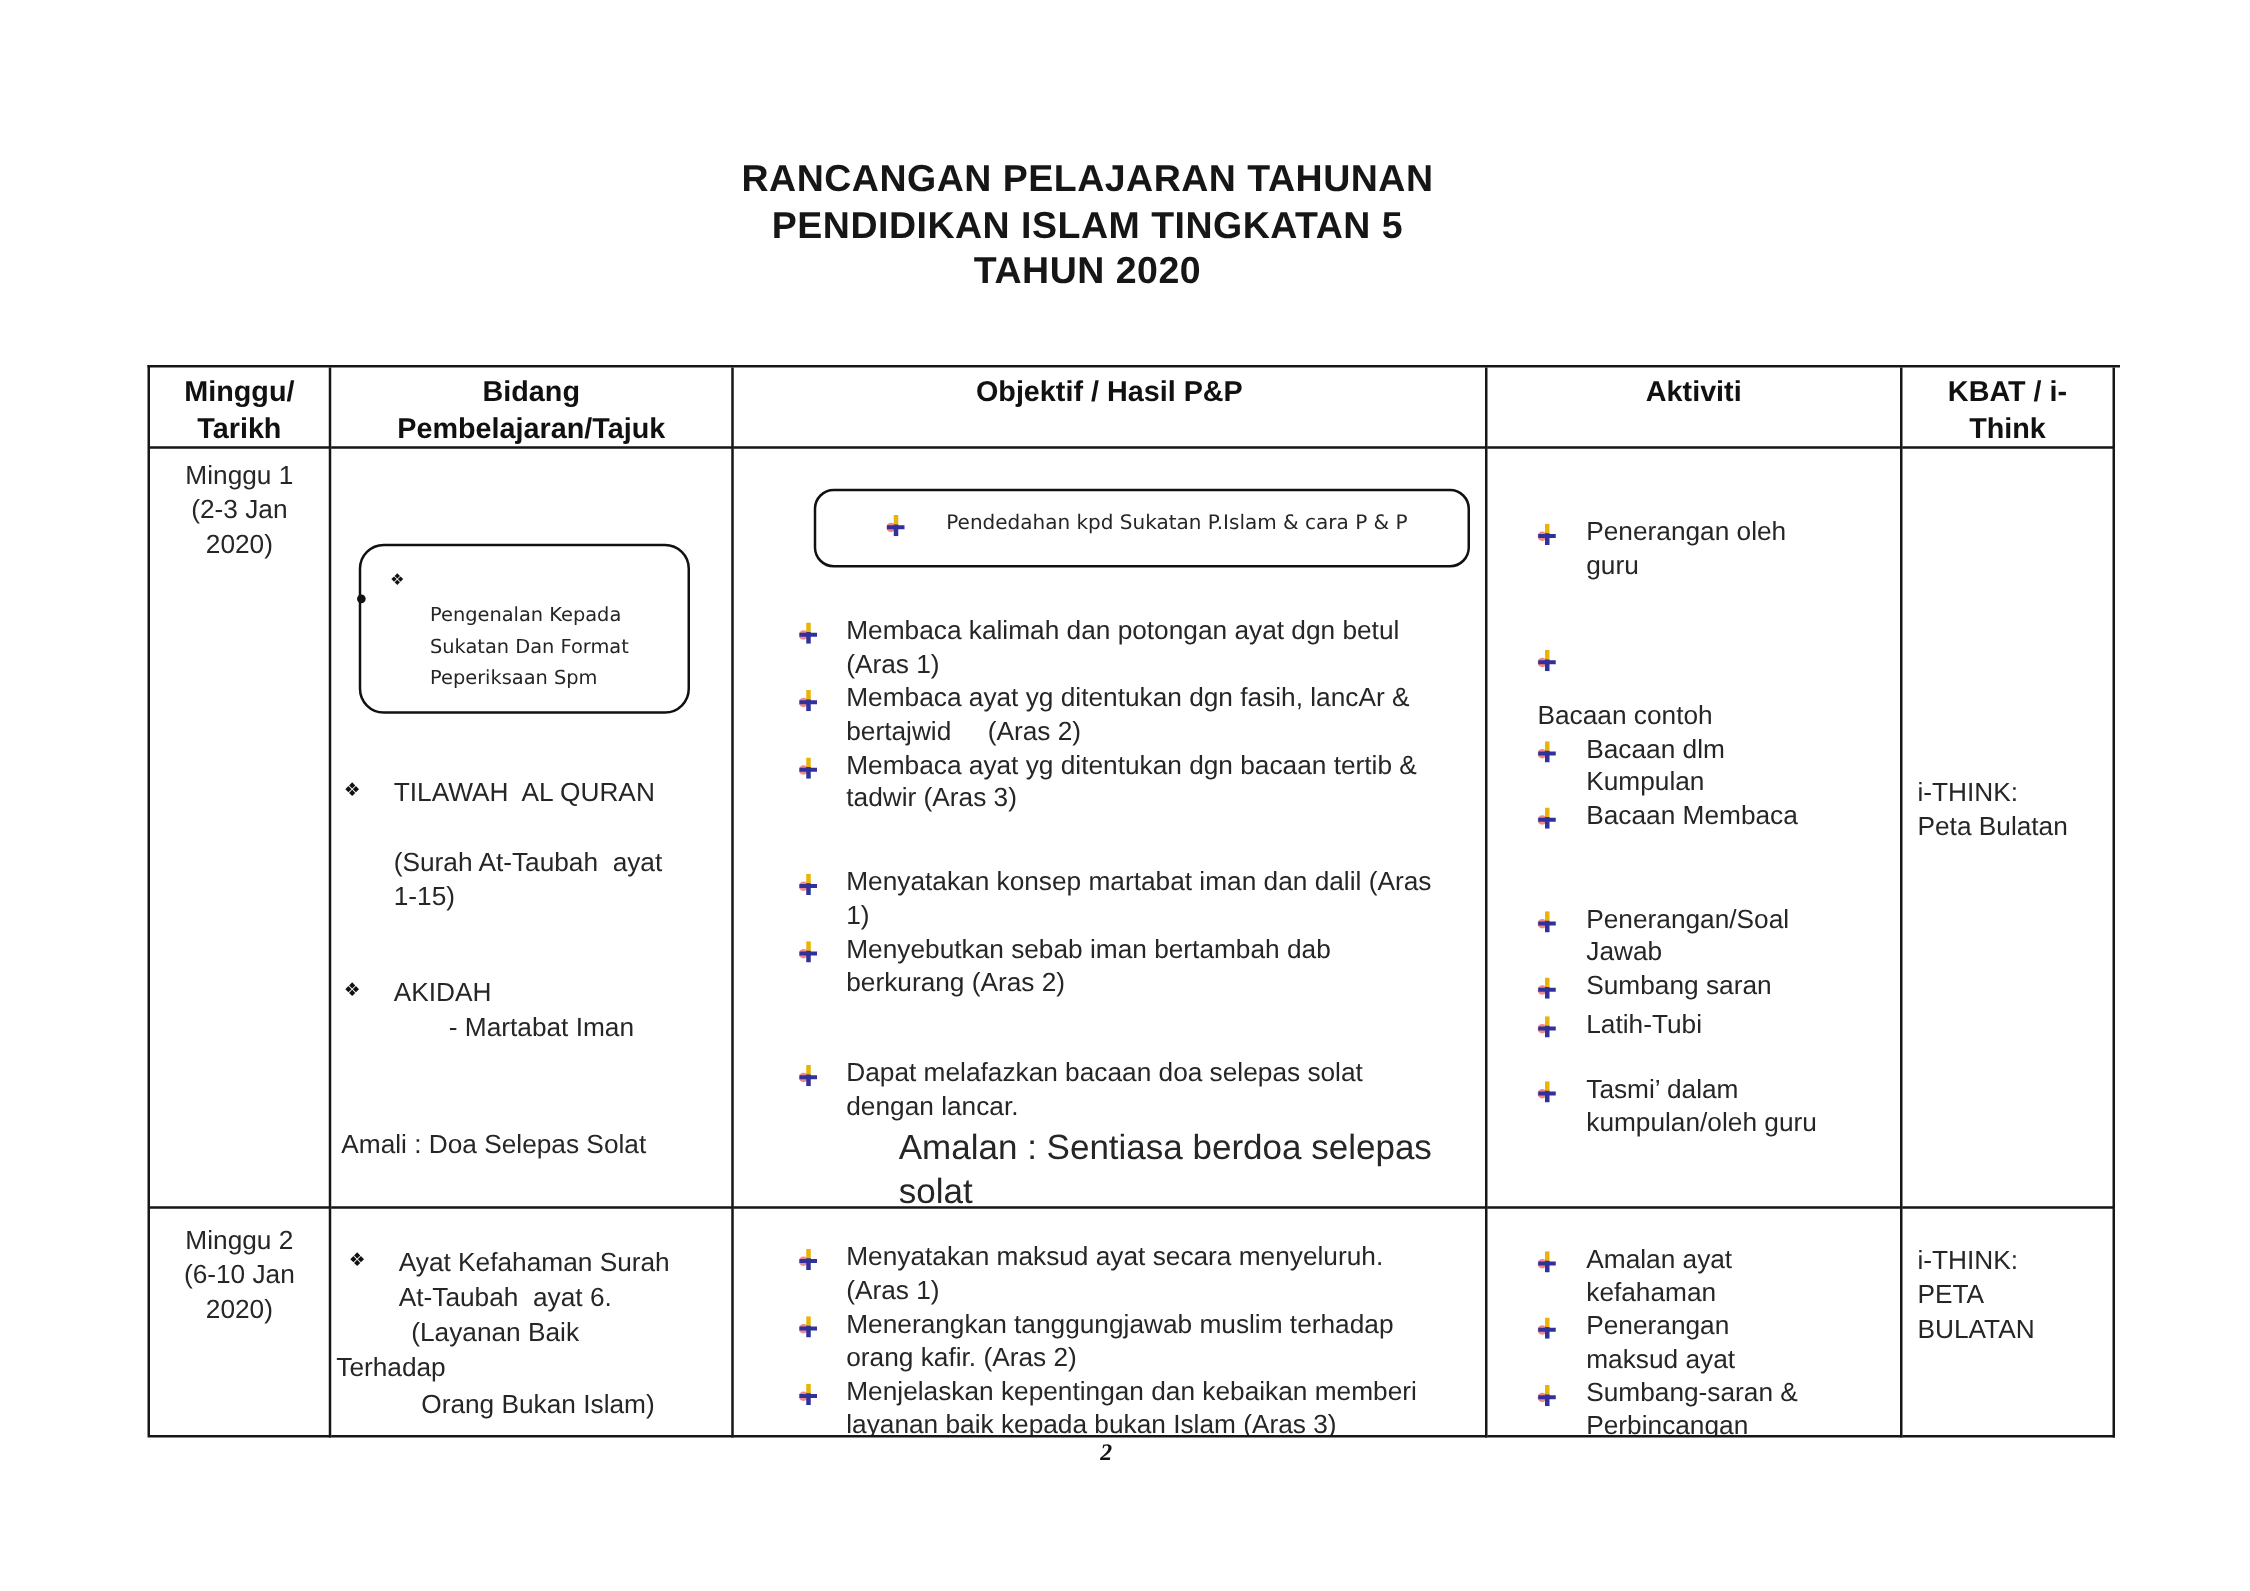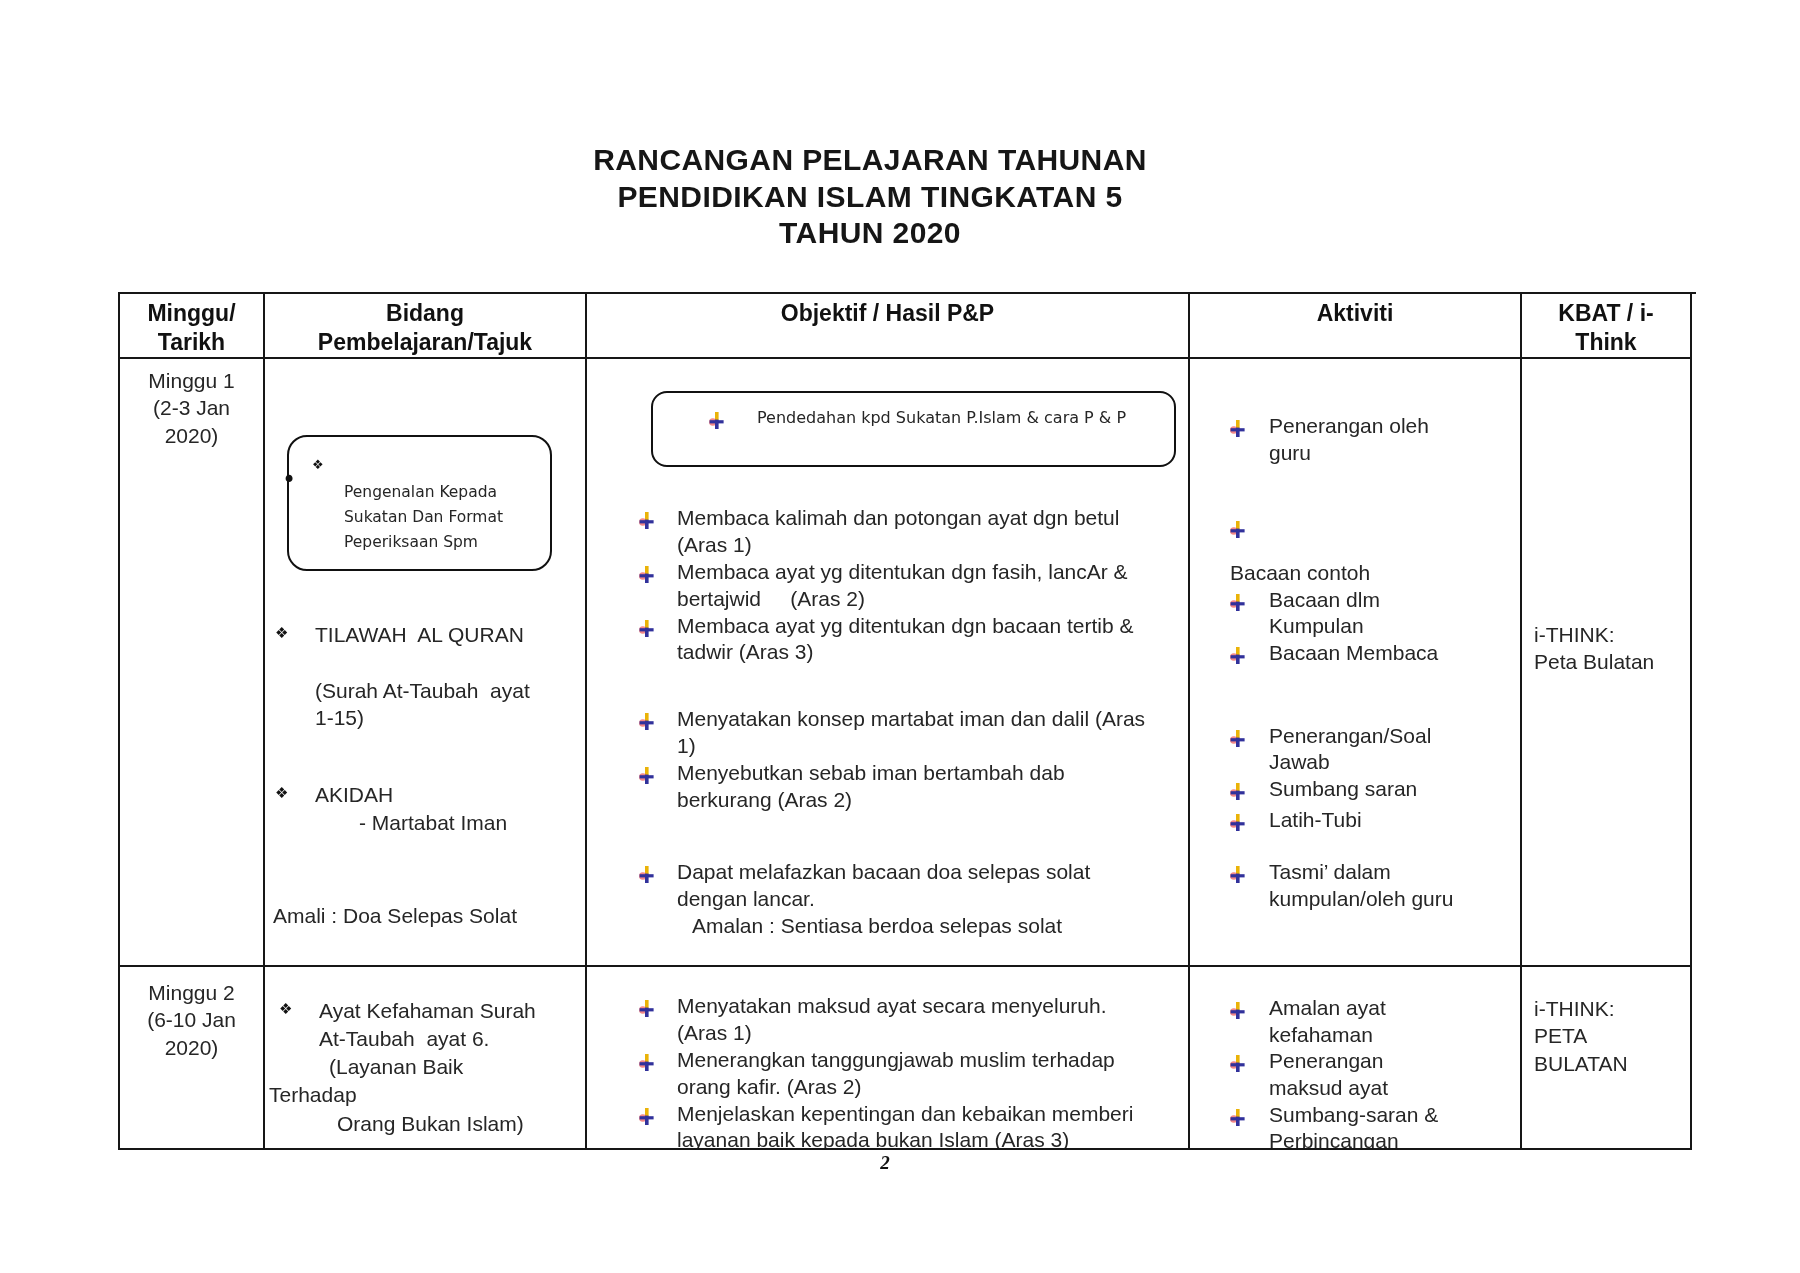--- a/index.html
+++ b/index.html
@@ -1,19 +1,19 @@
 <!DOCTYPE html>
 <html><head>
 <meta charset="utf-8">
 <style>
   html,body{margin:0;padding:0;background:#fff;}
   .page{position:relative;width:1800px;height:1273px;background:#ffffff;overflow:hidden;
         font-family:"Liberation Sans",sans-serif;color:#262626;}
   .title{position:absolute;left:118px;top:126px;width:1504px;text-align:center;
-         font-weight:bold;font-size:30px;line-height:1.22;letter-spacing:.4px;color:#161616;margin-top:16px;}
+         font-weight:bold;font-size:30px;line-height:1.22;letter-spacing:.4px;color:#161616;}
   
   .lp-table{position:absolute;left:118px;top:292px;width:1576px;display:grid;
             grid-template-columns:145px 322px 603px 332px 170px;
             grid-template-rows:65px 608px 183px;
             border-top:2px solid #161616;border-left:2px solid #161616;}
   .cell{border-right:2px solid #161616;border-bottom:2px solid #161616;
         box-sizing:border-box;overflow:hidden;position:relative;}
   .head{display:flex;flex-direction:column;align-items:center;padding-top:5px;
         font-weight:bold;font-size:23px;line-height:1.25;color:#111;}
   
@@ -25,31 +25,31 @@
               font-family:"DejaVu Sans",sans-serif;}
   .stray-dot{position:absolute;left:-7px;top:38px;font-size:24px;line-height:10px;color:#111;}
   .pre{white-space:pre-line;margin-top:28px;}
   .dia{flex:0 0 24px;font-size:15px;padding-top:2px;color:#111;}
   .dia-sm{flex:0 0 16px;font-size:13px;padding-top:3px;color:#111;}
   .b-item{display:flex;gap:16px;padding-left:10px;font-size:21px;line-height:1.3;}
   .mt50{margin-top:50px;}
   .sub-ind{margin-left:44px;}
   .amali{margin-top:68px;padding-left:8px;font-size:21px;}
   
-  .callout-lg{margin:32px 12px 0 64px;height:76px;box-sizing:border-box;
+  .callout-lg{margin:32px 12px 0 64px;height:63px;box-sizing:border-box;
               border:2.5px solid #111;border-radius:16px;display:flex;gap:24px;
               padding:15px 8px 0 56px;font-size:16px;line-height:1.3;
               font-family:"DejaVu Sans",sans-serif;}
   .ob-list{padding:38px 8px 0 52px;}
   .ob-list2{padding:26px 8px 0 52px;}
   .ob-item{display:flex;gap:14px;font-size:21px;line-height:1.28;}
   .ob-text{white-space:pre-line;}
   .mt40{margin-top:40px;}
   .mt45{margin-top:45px;}
-  .ob-note{margin-left:53px;font-size:21px;line-height:1.28;}
+  .ob-note{margin-left:80px;font-size:28px;line-height:1.28;}
   .ab{flex:0 0 24px;padding-top:4px;}
   
   .ak-list{padding:54px 6px 0 40px;}
   .ak-list2{padding:28px 6px 0 40px;}
   .ak-item{display:flex;gap:15px;font-size:21px;line-height:1.27;}
   .mt48{margin-top:48px;flex-direction:column;}
   .mt52{margin-top:52px;}
   .mt22{margin-top:22px;}
   
   .kbat1{padding:262px 6px 0 12px;font-size:21px;line-height:1.3;}

